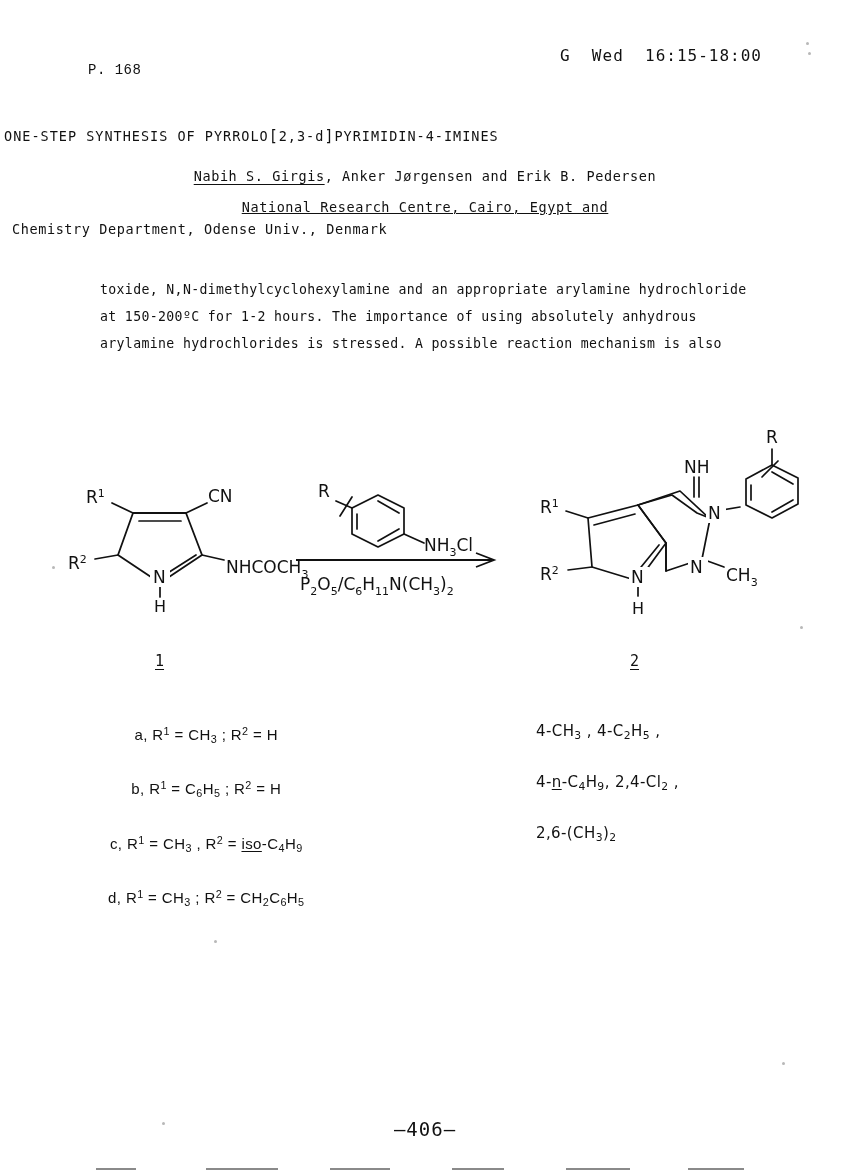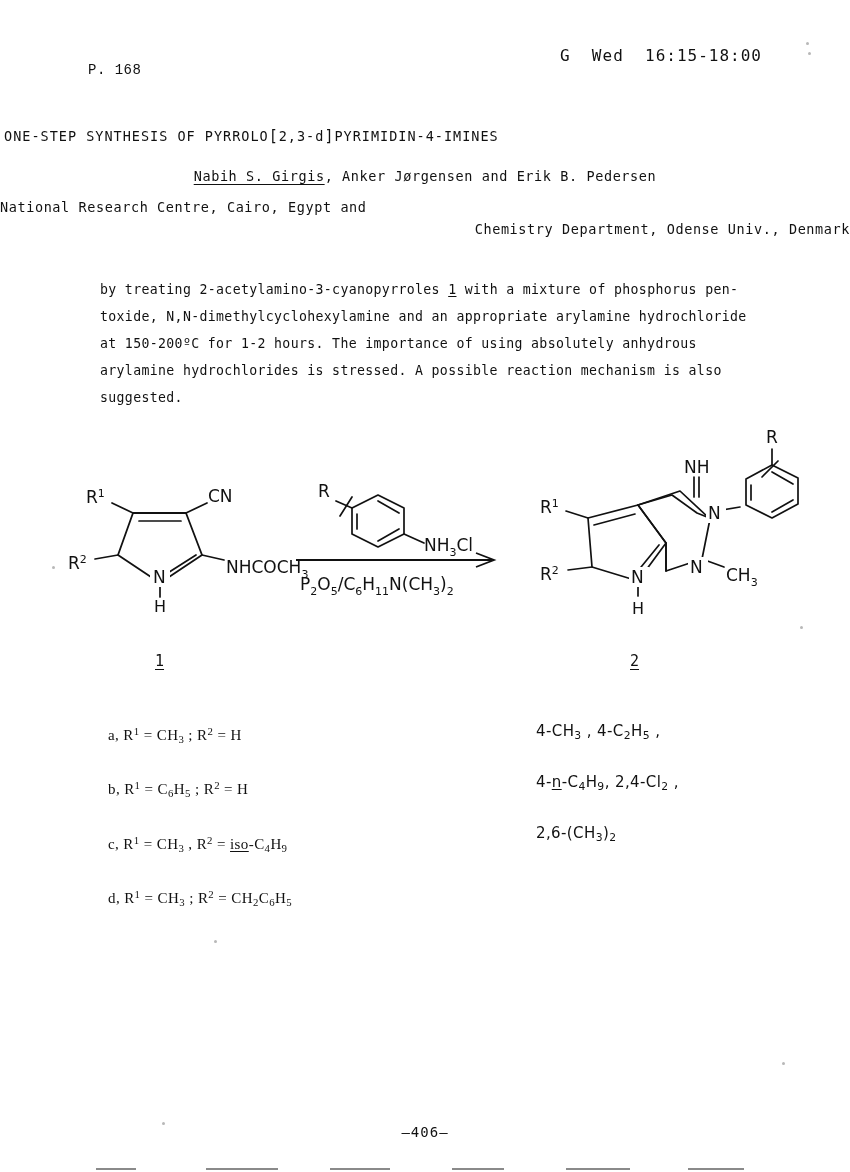--- a/index.html
+++ b/index.html
@@ -60,31 +60,33 @@
     letter-spacing: 0.6px;
   }
   .authors .uline {
     text-decoration: underline;
     text-underline-offset: 3px;
   }
   .affil1 {
     position: absolute;
     left: 0; right: 0;
     top: 199px;
+    text-align: center;
+    font-size: 13.5px;
+    letter-spacing: 0.6px;
+    text-decoration: underline;
+  }
+  .affil2 {
+    position: absolute;
+    left: 0; right: 0;
+    top: 221px;
     text-align: left;
     font-size: 13.5px;
     letter-spacing: 0.6px;
-  }
-  .affil2 {
-    position: absolute;
-    left: 0; right: 0;
-    top: 221px;
-    text-align: right;
-    font-size: 13.5px;
-    letter-spacing: 0.6px;
+    padding-left: 12px;
   }
 
   
   .abstract {
     position: absolute;
     left: 100px;
     top: 276px;
     width: 660px;
     font-size: 13.2px;
     line-height: 27px;
@@ -123,22 +125,23 @@
     text-underline-offset: 3px;
   }
 
   
   .sublist-left {
     position: absolute;
     left: 108px;
     top: 708px;
     font-size: 15px;
     line-height: 46px;
-    font-family: Liberation Serif, serif;
+    font-family: Liberation Sans, sans-serif;
     letter-spacing: 0.4px;
+    text-align: center;
   }
   .sublist-right {
     position: absolute;
     left: 508px;
     top: 708px;
     font-size: 15px;
     line-height: 46px;
     font-family: "DejaVu Sans", "Liberation Sans", sans-serif;
     letter-spacing: 0.4px;
   }
@@ -146,21 +149,21 @@
   sub { font-size: 0.72em; vertical-align: -0.28em; }
   sup { font-size: 0.72em; vertical-align: 0.5em; }
   .uline-s { text-decoration: underline; text-underline-offset: 2px; }
 
   
   .pagenum {
     position: absolute;
     left: 0; right: 0;
     bottom: 32px;
     text-align: center;
-    font-size: 14px;
+    font-size: 19px;
     letter-spacing: 1px;
     margin-top: 40px;
   }
 
   
   .speck {
     position: absolute;
     background: #b8b8b8;
     border-radius: 50%;
   }
@@ -181,25 +184,23 @@
     <span>ONE-STEP SYNTHESIS OF PYRROLO</span><span class="bracket">[</span><span>2,3-d</span><span class="bracket">]</span><span>PYRIMIDIN-4-IMINES</span>
   </div>
 
   <div class="authors">
     <span class="uline">Nabih S. Girgis</span><span>, Anker Jørgensen and Erik B. Pedersen</span>
   </div>
   <div class="affil1">National Research Centre, Cairo, Egypt and</div>
   <div class="affil2">Chemistry Department, Odense Univ., Denmark</div>
 
   <div class="abstract">
-    <p><span>by treating 2-acetylamino-3-cyanopyrroles </span><span class="ul-num">1</span><span> with a mixture of  phosphorus pen-</span></p>
     <p>toxide, N,N-dimethylcyclohexylamine and an  appropriate  arylamine hydrochloride</p>
     <p>at 150-200ºC for 1-2 hours.  The importance of using absolutely anhydrous</p>
     <p>arylamine hydrochlorides is stressed.  A possible reaction mechanism is also</p>
-    <p>suggested.</p>
   </div>
 
   <div class="scheme">
     <svg width="850" height="280" viewBox="0 0 850 280" xmlns="http://www.w3.org/2000/svg">
       <g stroke="#111" stroke-width="1.7" fill="none" stroke-linecap="round" stroke-linejoin="round">
 
         <polygon points="133,98 186,98 202,140 160,168 118,140" stroke-width="1.8"></polygon>
 
         <line x1="139" y1="106" x2="181" y2="106"></line>
         <line x1="196" y1="140" x2="163" y2="161"></line>

